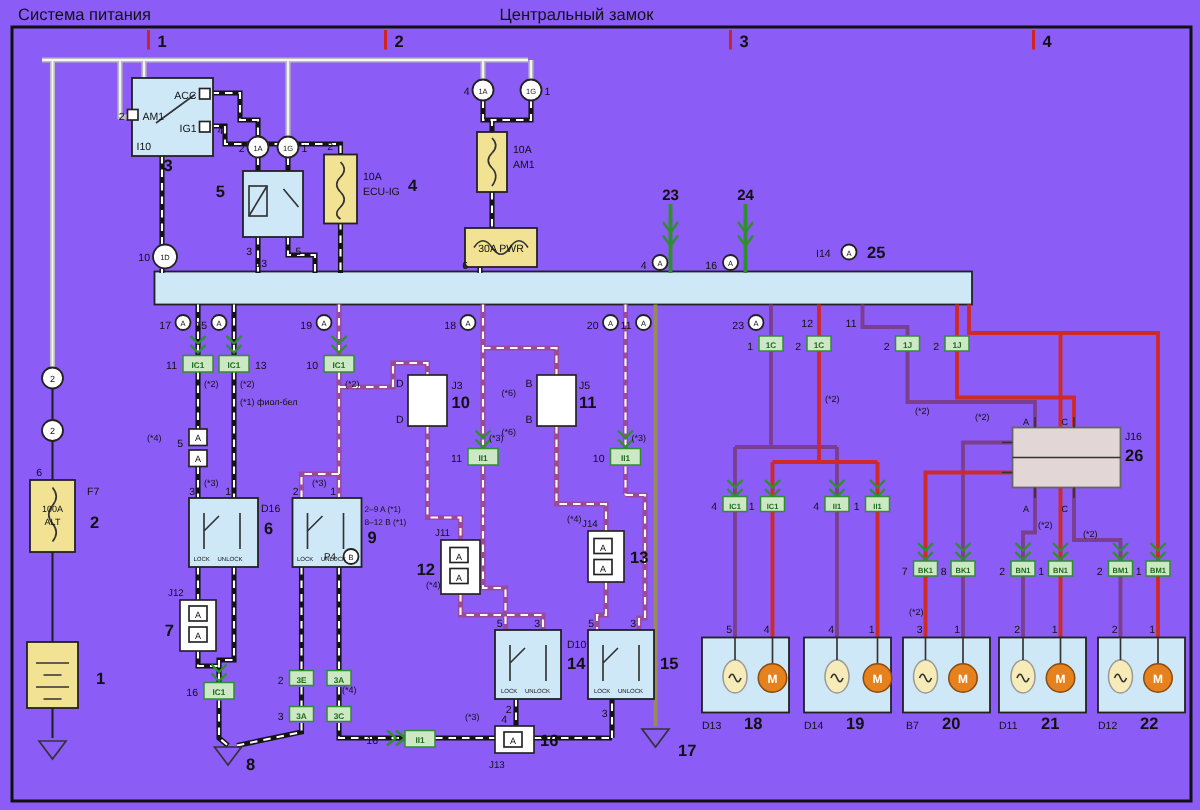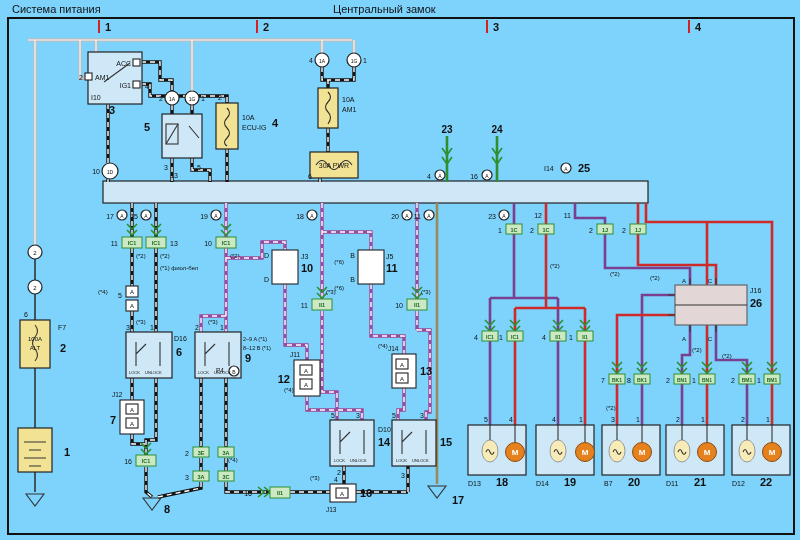--- a/index.html
+++ b/index.html
@@ -1,16 +1,16 @@
 <!DOCTYPE html>
 <html><head>
 <meta charset="utf-8">
 <style>
   html,body{margin:0;padding:0;background:#fff;}
-  .wrap{width:800px;height:540px;position:relative;background:#7dd3fc;}
+  .wrap{width:800px;height:540px;position:relative;background:#8b5cf6;}
   svg text{font-family:"Liberation Sans","DejaVu Sans",sans-serif;fill:#111;}
   .t4{font-size:4px}.t5{font-size:5px}.t55{font-size:5.5px}.t6{font-size:6px}
   .t65{font-size:6.5px}.t7{font-size:7px}.t8{font-size:8px}.t10{font-size:10px}.t11{font-size:11px}
   .b{font-weight:bold}.mid{text-anchor:middle}.end{text-anchor:end}
   .grn{fill:#1c6b1c;font-weight:bold}.wht{fill:#fff}
   .wg{stroke:#bcbcbc;stroke-width:3.4;fill:none}
   .wgi{stroke:#f7f7f7;stroke-width:1.2;fill:none}
   .wk{stroke:#222;stroke-width:1.4;fill:none}
   .wb{stroke:#141414;stroke-width:3.4;fill:none}
   .wdash{stroke:#fff;stroke-width:1.4;fill:none;stroke-dasharray:5 4}

